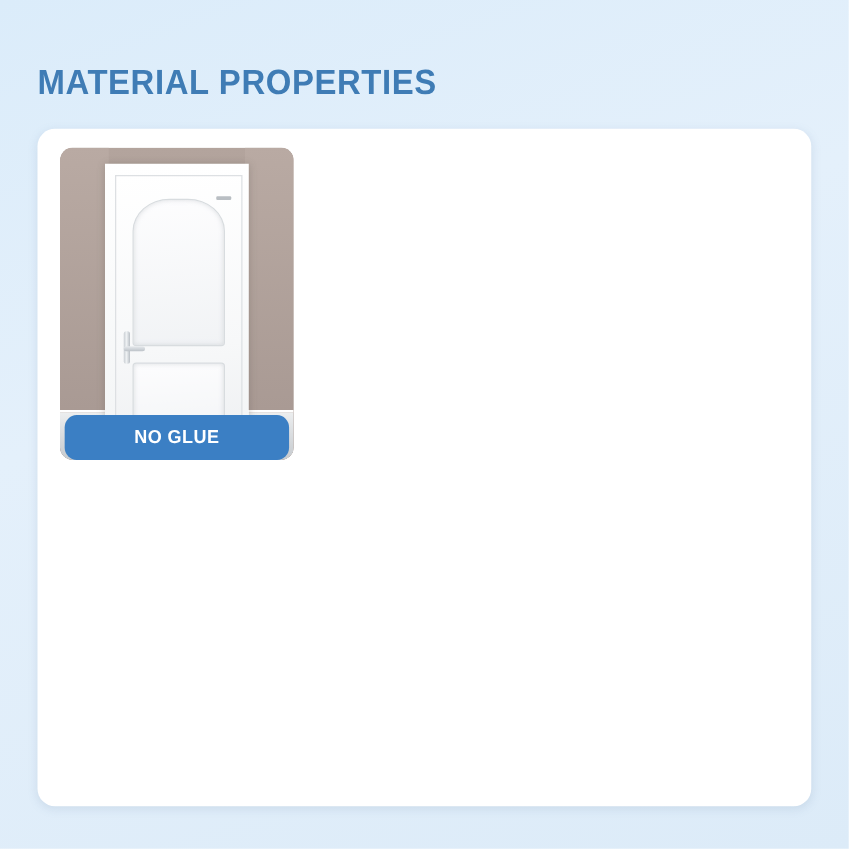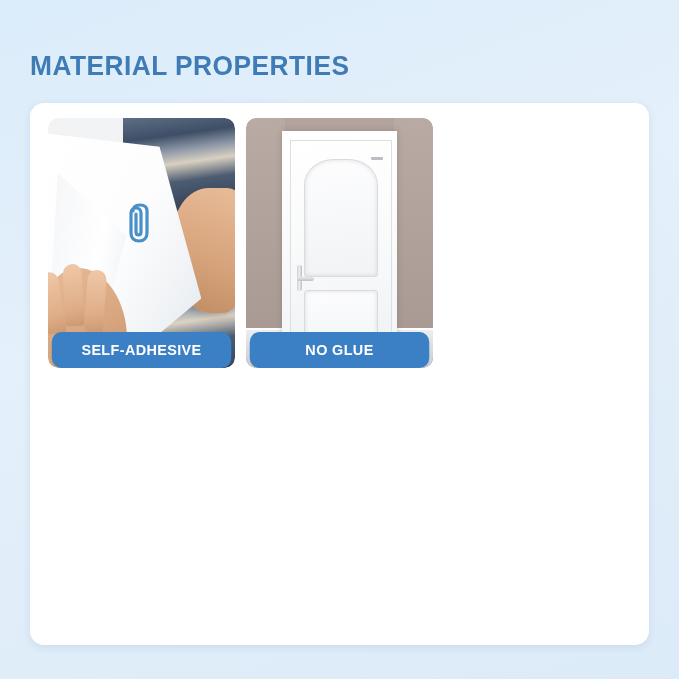--- a/index.html
+++ b/index.html
@@ -395,38 +395,20 @@
 
 <div class="header">
   <div class="page-title">MATERIAL PROPERTIES</div>
 </div>
 
 <div class="panel">
   <div class="grid">
 
 
 
-    <div class="tile">
-      <div class="tile-media">
-        <div class="sa-bg"></div>
-        <div class="sa-marble"></div>
-        <div class="hand-b"></div>
-        <div class="sa-peel"></div>
-        <div class="sa-peel-fold"></div>
-        <svg class="clip-badge" viewBox="0 0 34 50">
-          <path d="M10 13c0-4 2-6 7-6s7 2 7 6v22c0 5-3 8-8 8s-8-3-8-8V15c0-3 2-5 5-5s5 2 5 5v19c0 2-1 3-2.5 3S13 36 13 34V16" fill="none" stroke="#4a90c8" stroke-width="3.2" stroke-linecap="round"></path>
-        </svg>
-        <div class="hand-a">
-          <div class="finger f1"></div>
-          <div class="finger f2"></div>
-          <div class="finger f3"></div>
-        </div>
-      </div>
-      <div class="tile-label">SELF-ADHESIVE</div>
-    </div>
 
 
 
     <div class="tile">
       <div class="tile-media">
         <div class="ng-bg"></div>
         <div class="ng-wall-l"></div>
         <div class="ng-wall-r"></div>
         <div class="ng-skirt"></div>
         <div class="ng-frame">

